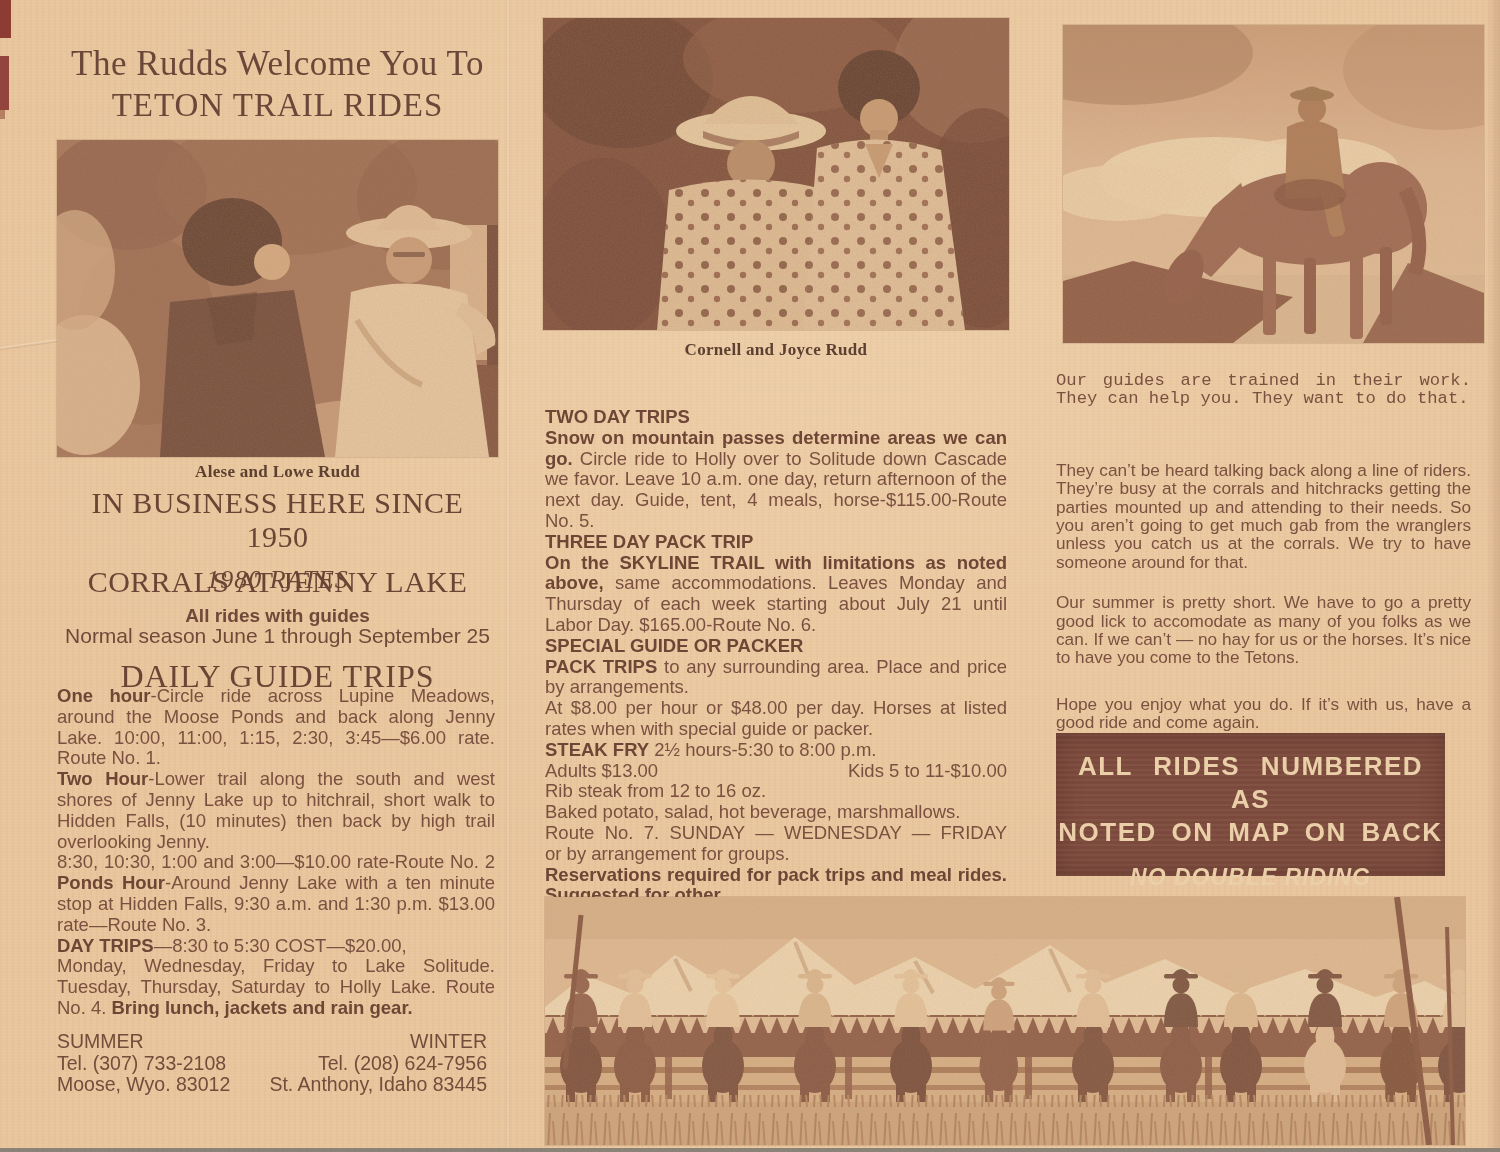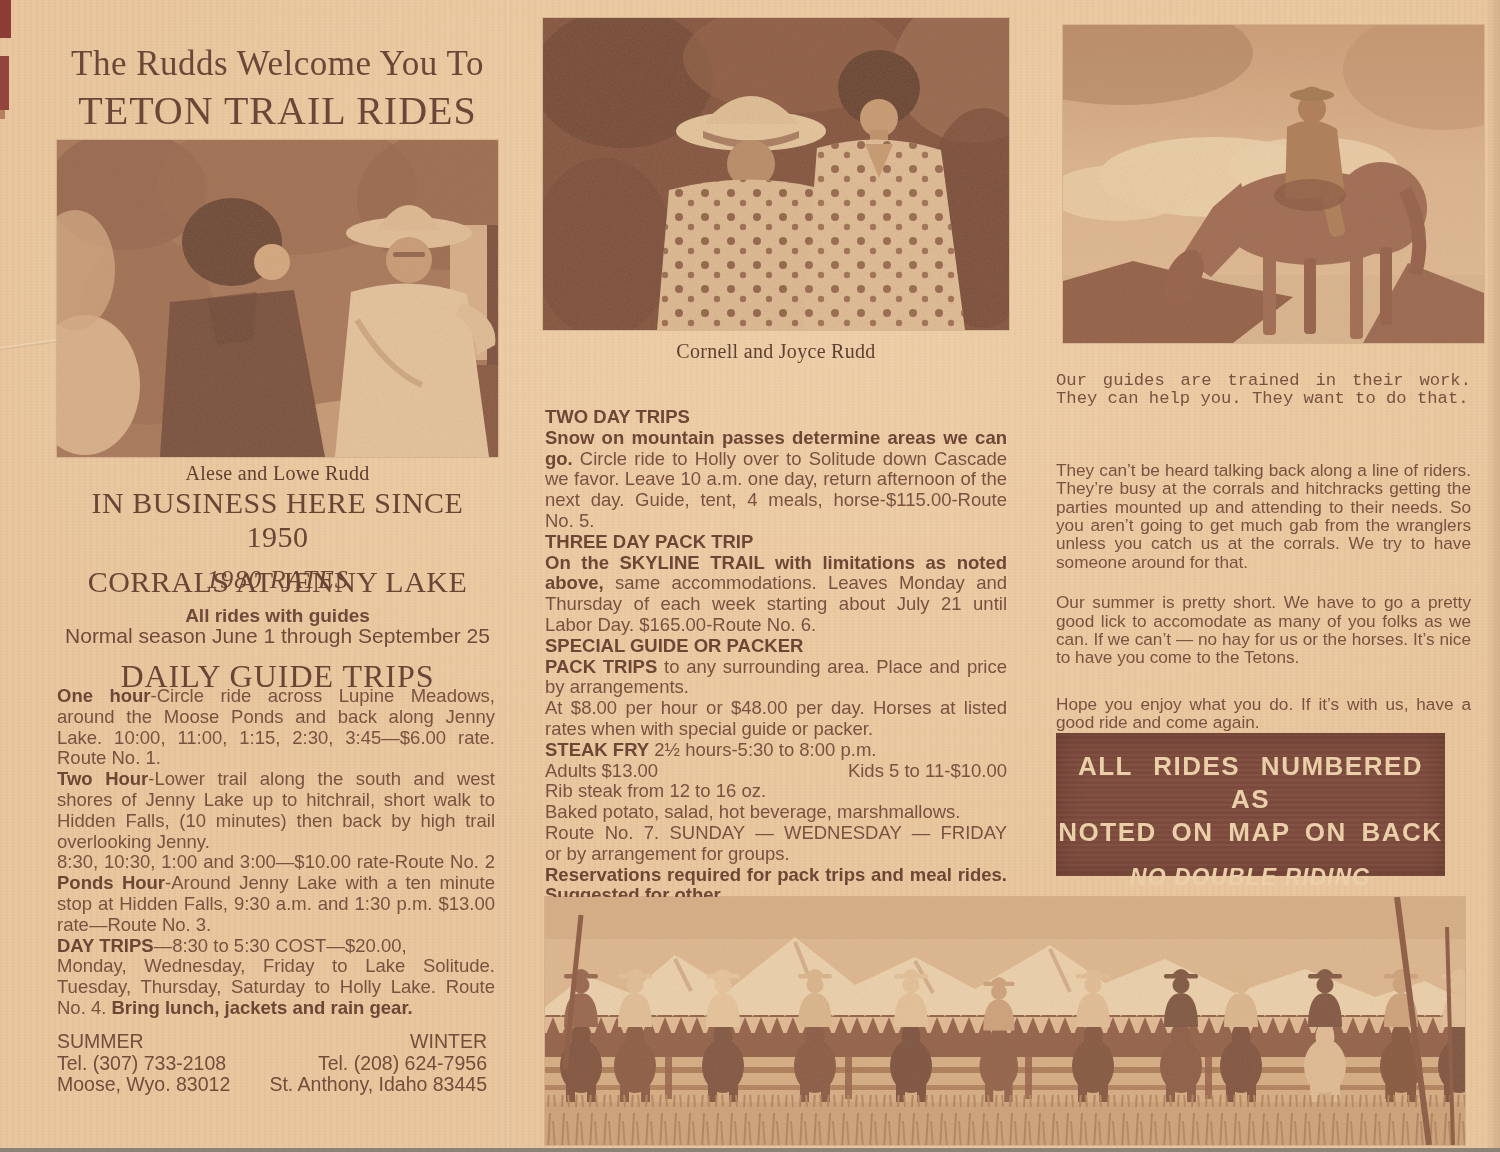--- a/index.html
+++ b/index.html
@@ -13,22 +13,22 @@
     font-family:"Liberation Sans",sans-serif;
     color:#7b5040;
   }
   .abs{position:absolute;}
   .c{text-align:center;}
   .serif{font-family:"Liberation Serif",serif;}
   p{margin:0;}
 
   
   .title1{font-size:35px;color:#6a4738;letter-spacing:.5px;}
-  .title2{font-size:40px;color:#6a4738;letter-spacing:1px;margin-top:3px;}
-  .caption{font-size:20px;font-weight:normal;color:#5d4030;letter-spacing:.3px;text-align:center;}
+  .title2{font-size:33px;color:#6a4738;letter-spacing:1px;margin-top:3px;}
+  .caption{font-size:17px;font-weight:bold;color:#5d4030;letter-spacing:.3px;text-align:center;}
   .h-since{font-size:30px;color:#6b4435;letter-spacing:.5px;}
   .h-rates{font-size:26px;font-weight:normal;font-style:italic;color:#6b4435;letter-spacing:1px;margin-top:28px;}
   .h-corrals{font-size:30px;color:#6b4435;letter-spacing:.5px;}
   .sub1{font-size:19px;font-weight:bold;color:#70493a;}
   .sub2{font-size:21px;color:#70493a;}
   .h-daily{font-size:32px;color:#6b4435;letter-spacing:1px;margin-top:8px;}
   .body-text{font-size:18.5px;line-height:20.8px;color:#7b5040;text-align:justify;}
   .body-text b{color:#6f4636;}
   .mh{font-weight:bold;color:#6f4636;}
   .jl{text-align-last:justify;}

